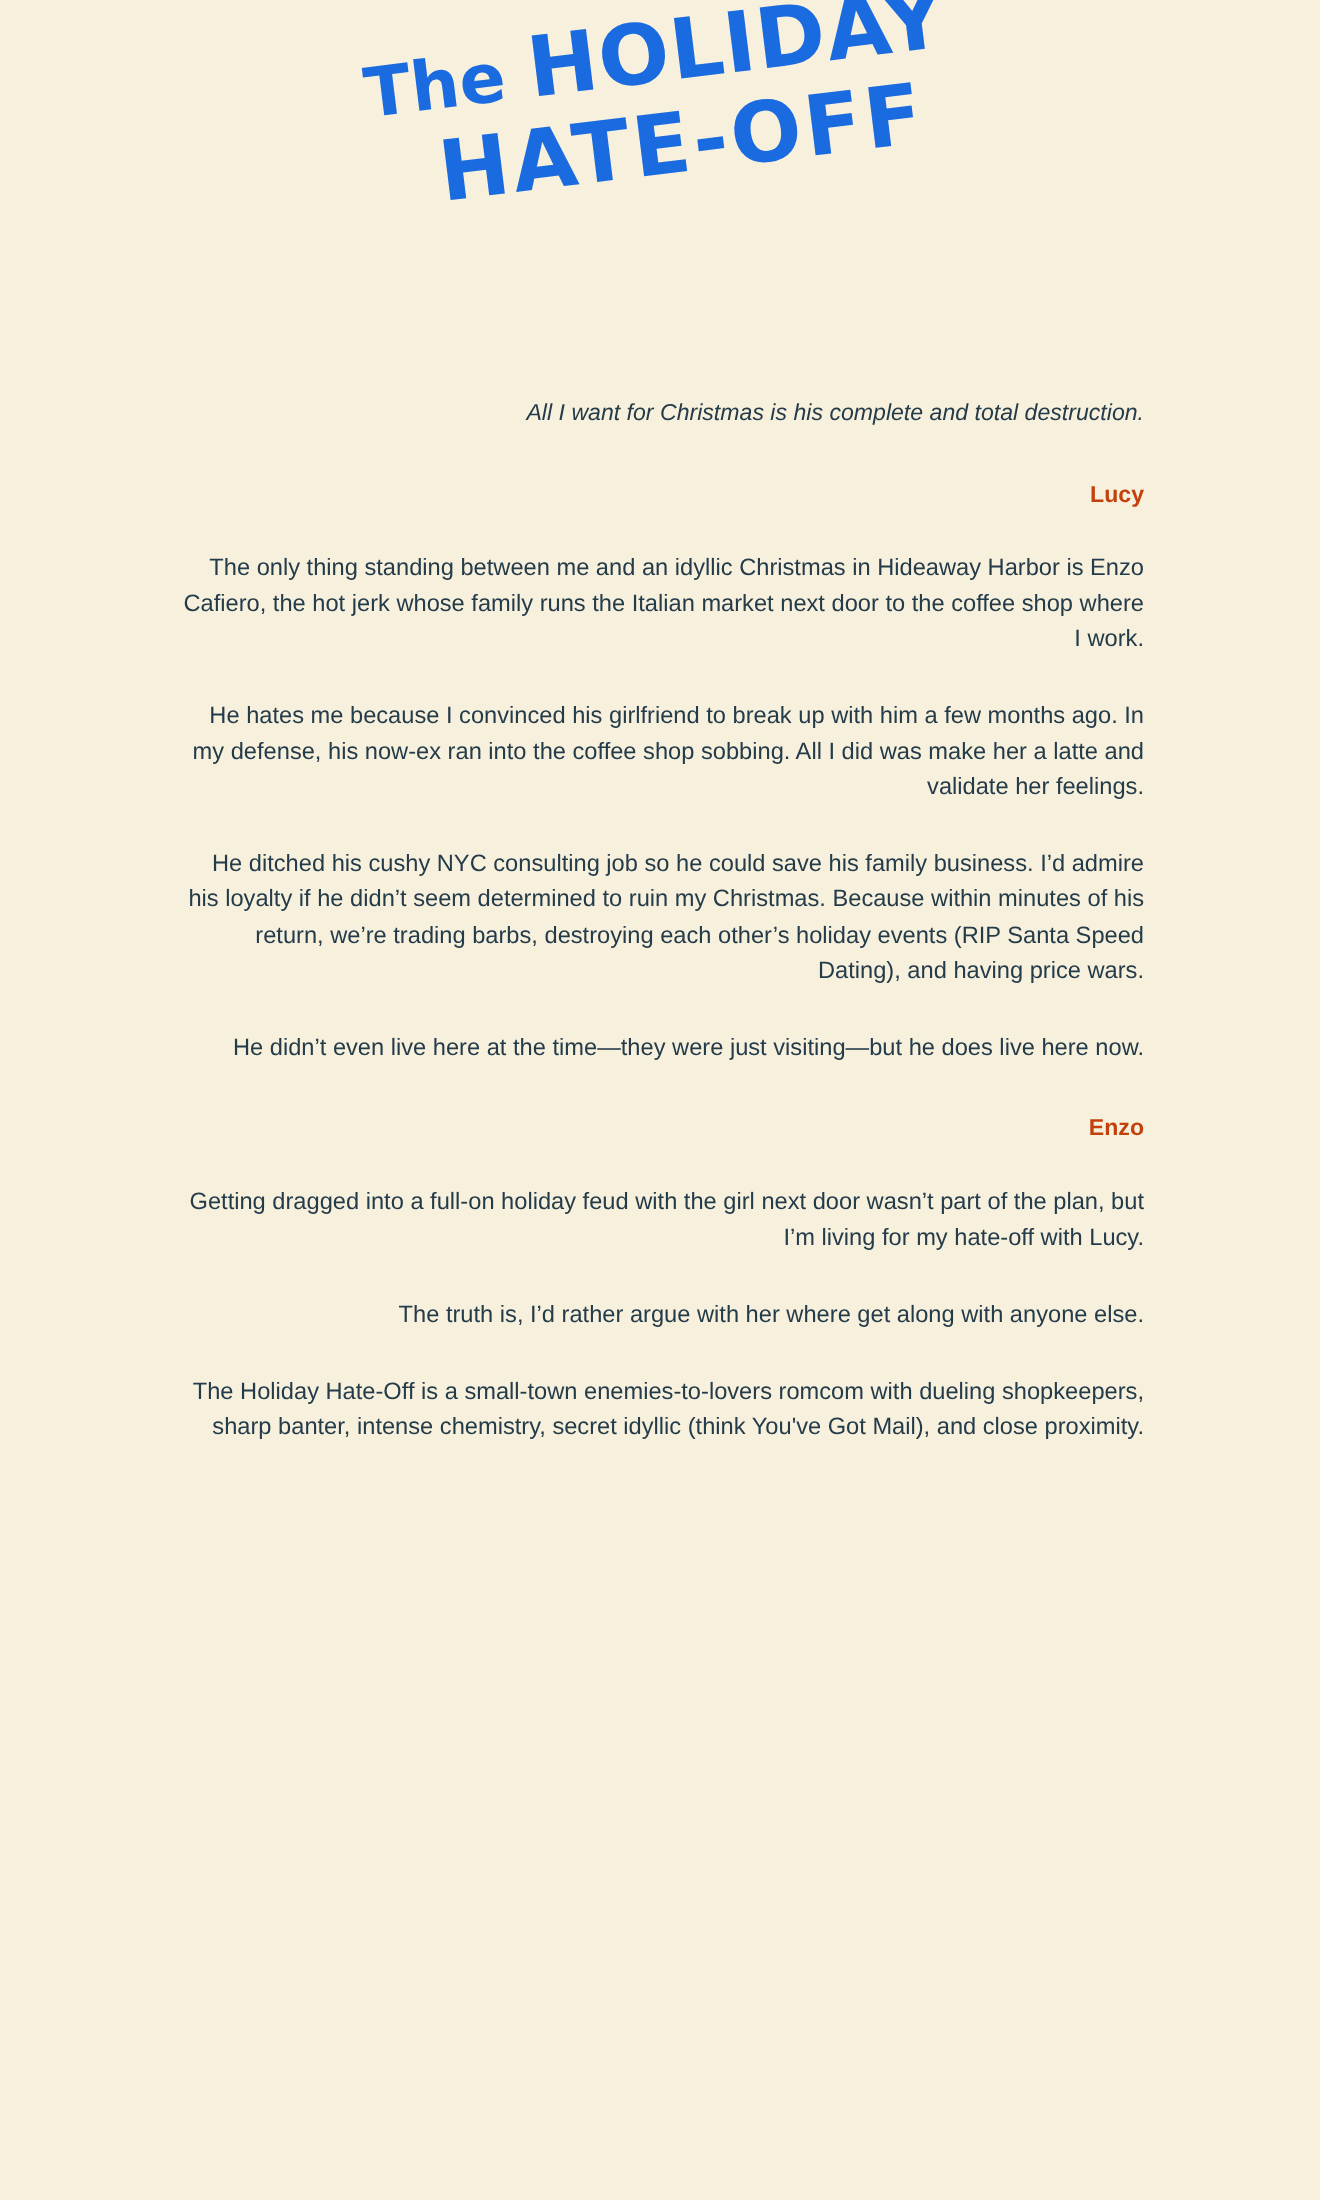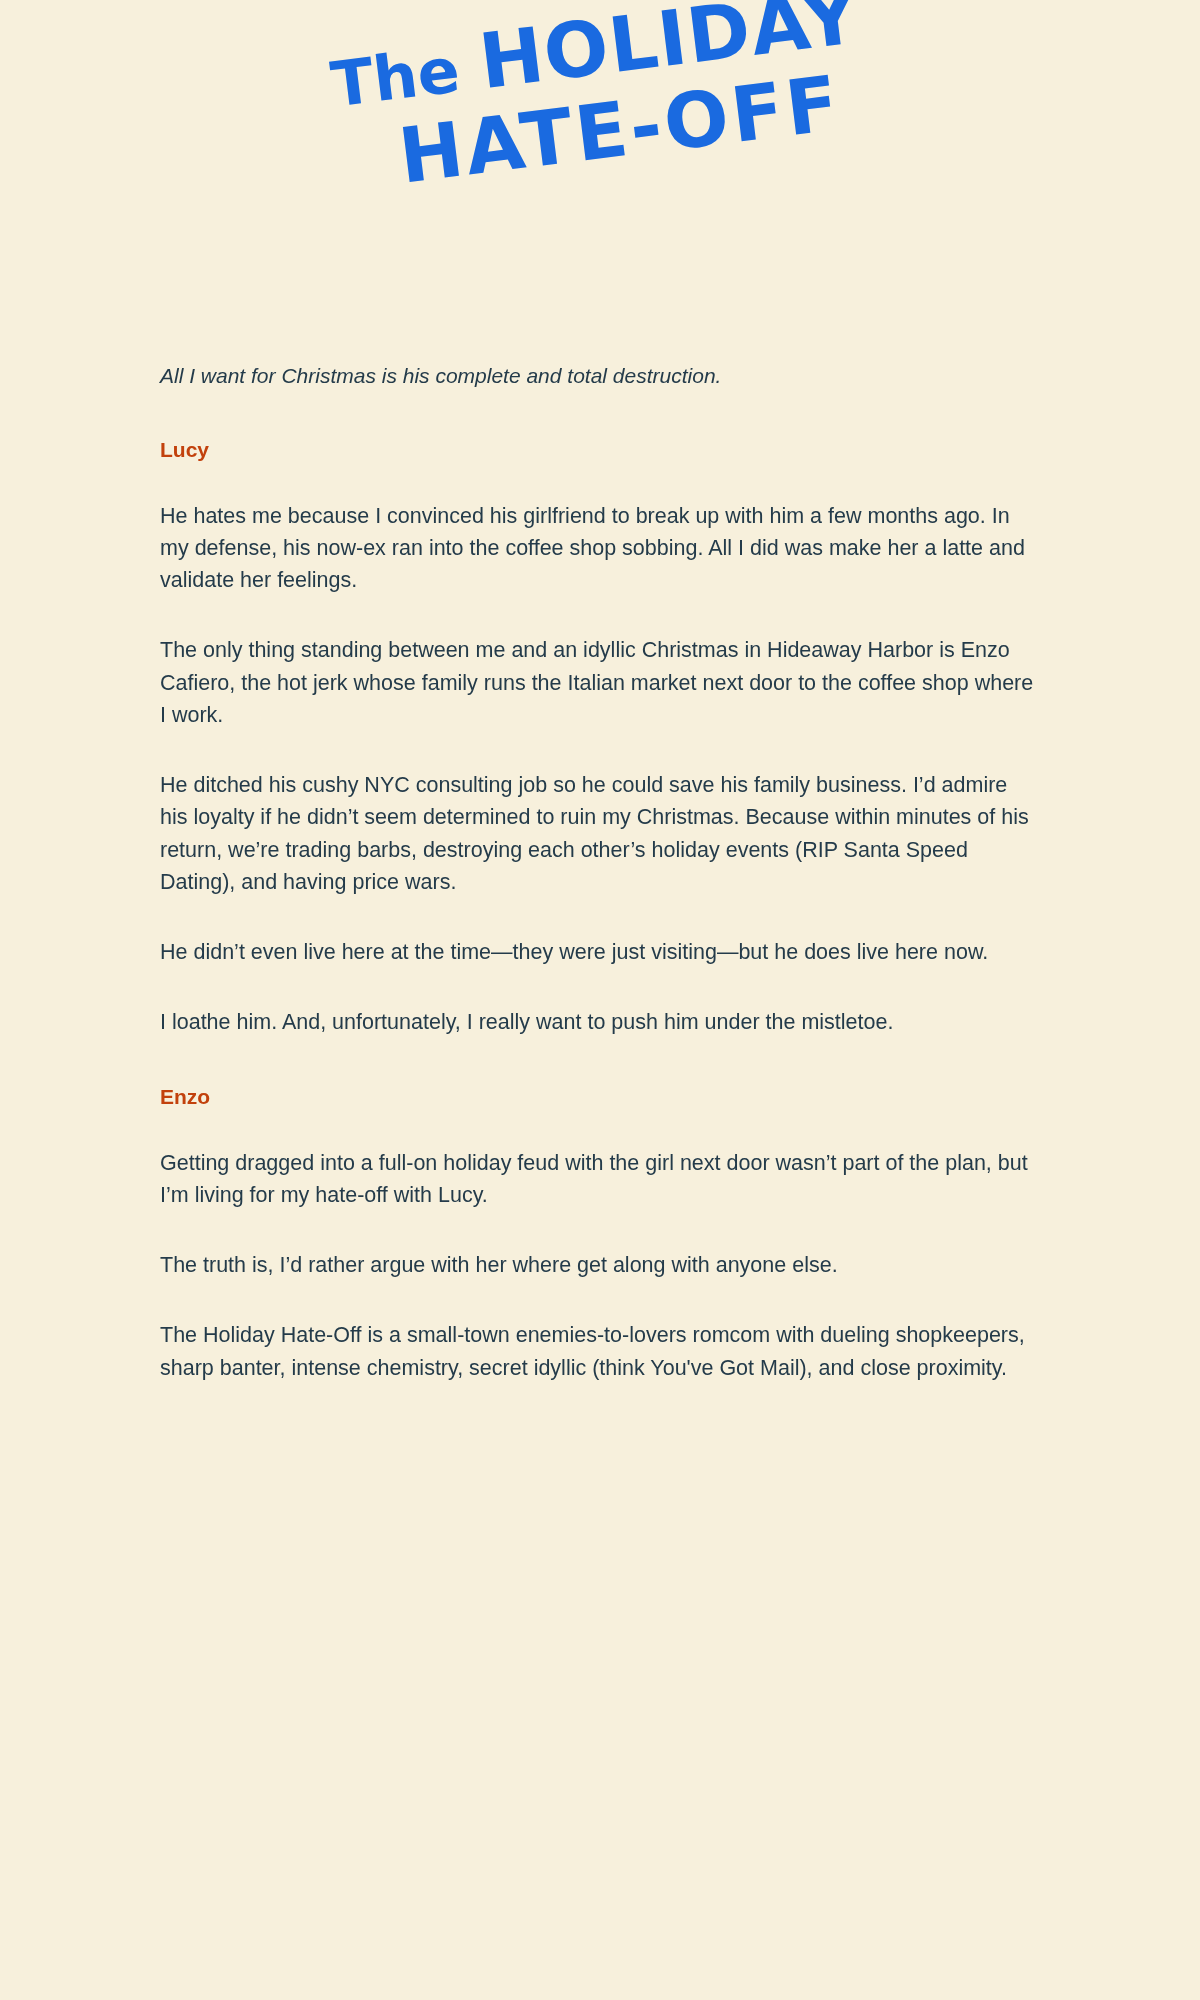--- a/index.html
+++ b/index.html
@@ -58,21 +58,21 @@
     font-size: 76px;
     letter-spacing: 3px;
     padding-left: 30px;
   }
 
   
   .content {
     width: 880px;
     margin: 0 auto;
     padding: 0 0 120px 0;
-    text-align: left;
+    text-align: right;
   }
   .tagline {
     font-style: italic;
     font-size: 21px;
     line-height: 1.5;
     margin: 60px 0 0 0;
     color: #243b4a;
   }
   .pov-heading {
     font-size: 21px;
@@ -100,25 +100,24 @@
       </div>
       <div class="title-line title-line-2">HATE-OFF</div>
     </div>
   </div>
 
   <div class="content">
 
     <p class="tagline">All I want for Christmas is his complete and total destruction.</p>
 
     <h2 class="pov-heading">Lucy</h2>
+    <p class="para">The only thing standing between me and an idyllic Christmas in Hideaway Harbor is Enzo Cafiero, the hot jerk whose family runs the Italian market next door to the coffee shop where I work.</p>
     <p class="para">He hates me because I convinced his girlfriend to break up with him a few months ago. In my defense, his now-ex ran into the coffee shop sobbing. All I did was make her a latte and validate her feelings.</p>
-    <p class="para">The only thing standing between me and an idyllic Christmas in Hideaway Harbor is Enzo Cafiero, the hot jerk whose family runs the Italian market next door to the coffee shop where I work.</p>
     <p class="para">He ditched his cushy NYC consulting job so he could save his family business. I’d admire his loyalty if he didn’t seem determined to ruin my Christmas. Because within minutes of his return, we’re trading barbs, destroying each other’s holiday events (RIP Santa Speed Dating), and having price wars.</p>
     <p class="para">He didn’t even live here at the time—they were just visiting—but he does live here now.</p>
-    <p class="para">I loathe him. And, unfortunately, I really want to push him under the mistletoe.</p>
 
     <h2 class="pov-heading">Enzo</h2>
     <p class="para">Getting dragged into a full-on holiday feud with the girl next door wasn’t part of the plan, but I’m living for my hate-off with Lucy.</p>
     <p class="para">The truth is, I’d rather argue with her where get along with anyone else.</p>
     <p class="para">The Holiday Hate-Off is a small-town enemies-to-lovers romcom with dueling shopkeepers, sharp banter, intense chemistry, secret idyllic (think You've Got Mail), and close proximity.</p>
 
   </div>
 </div>
 
 </body></html>

